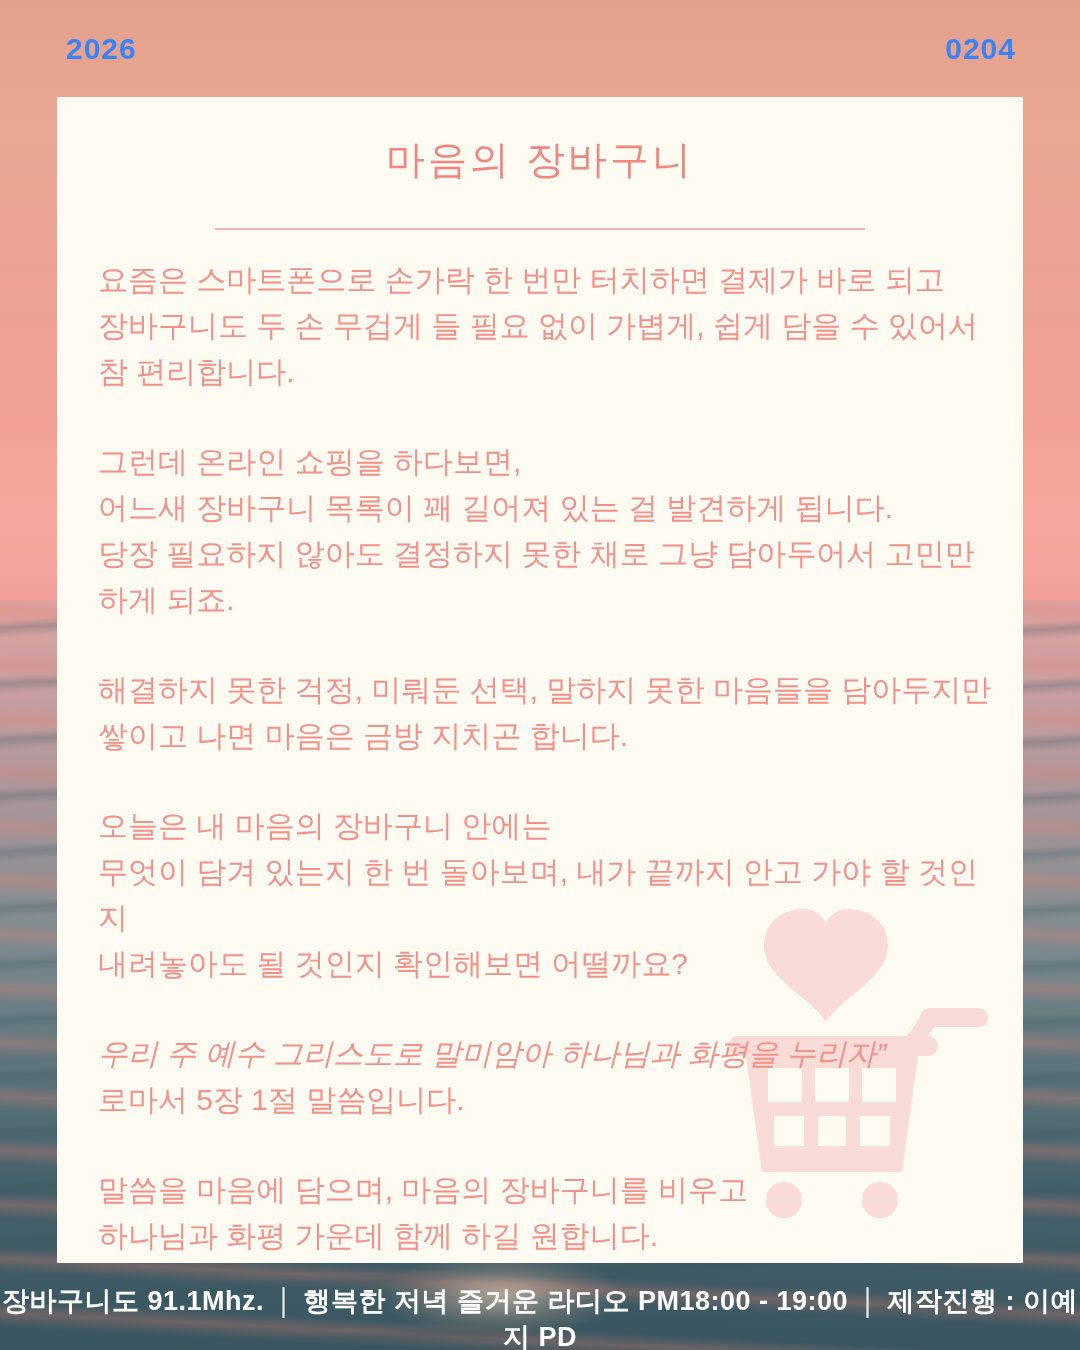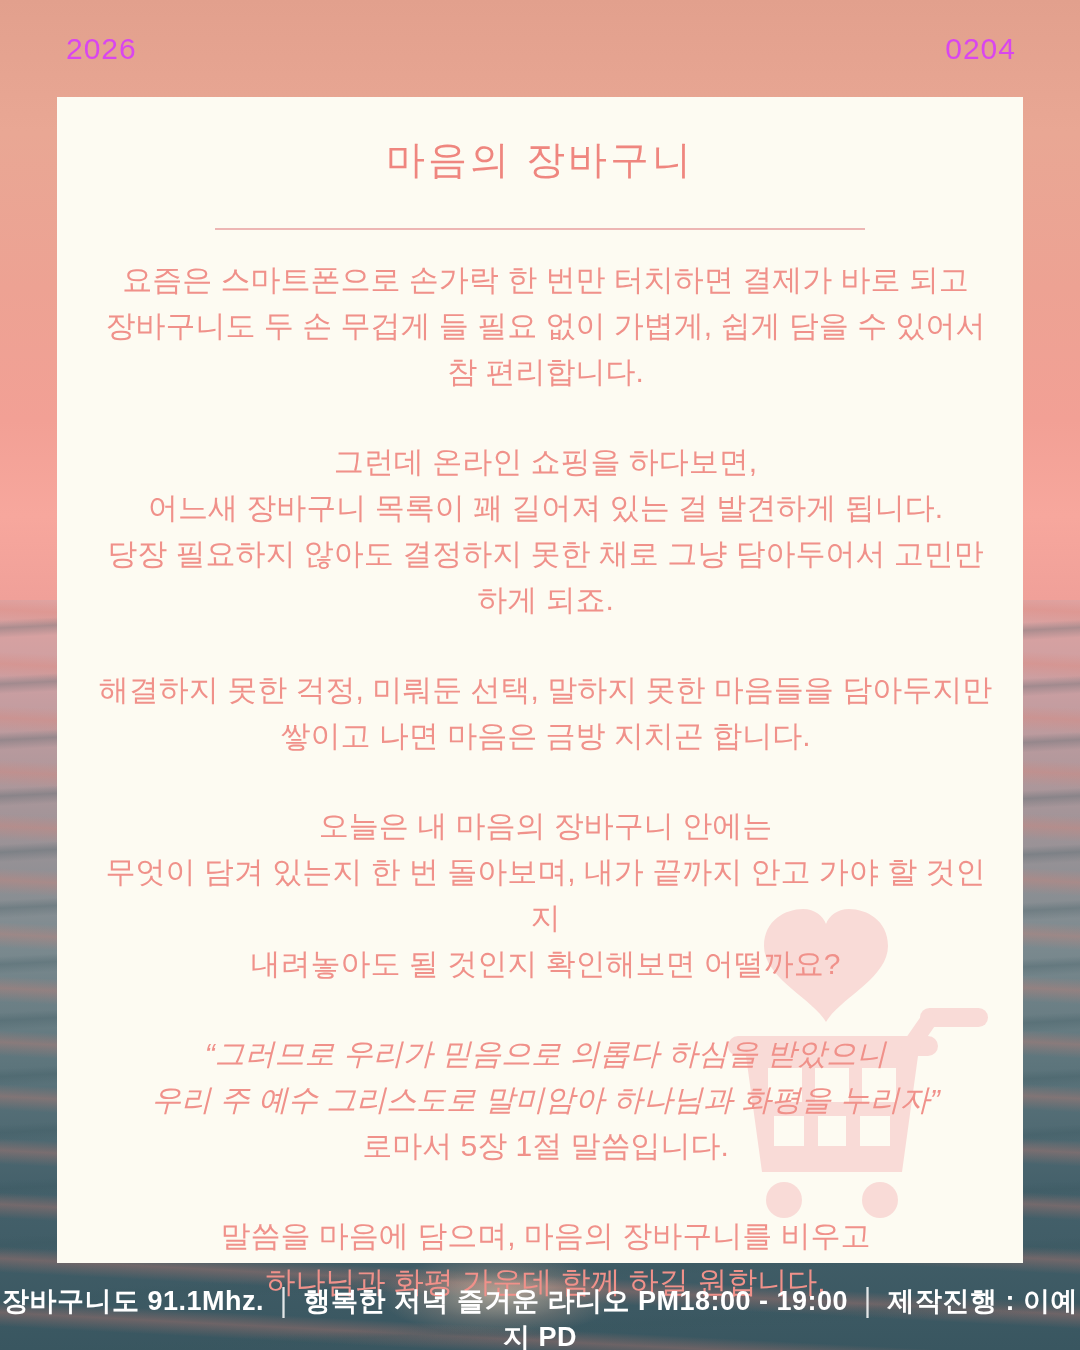--- a/index.html
+++ b/index.html
@@ -27,21 +27,21 @@
         #dfa3a1 0%, #c99ea1 12%, #a59599 28%, #7d8b90 45%,
         #5d757c 62%, #45616b 78%, #395660 100%);
   }
   .bg-sunglow {
     position:absolute; top:1255px; left:380px; width:240px; height:80px;
     background:radial-gradient(ellipse at center,
       rgba(255,220,190,0.55) 0%, rgba(255,190,160,0.18) 45%, rgba(255,190,160,0) 72%);
   }
   
   .corner {
-    position:absolute; top:32px; color:#d946ef; font-weight:400;
+    position:absolute; top:32px; color:#3b82f6; font-weight:700;
     font-size:30px; letter-spacing:1px; z-index:3;
   }
   .corner.year { left:66px; }
   .corner.date { right:64px;margin-left:39px; }
   
   .card {
     position:absolute; left:57px; top:97px; width:966px; height:1166px;
     background:#fdfbf2; z-index:2;
   }
   .card-title {
@@ -51,21 +51,21 @@
   }
   .divider {
     position:absolute; top:131px; left:158px; width:650px; height:2px;
     background:#edb6b4;
   }
   .body-text {
     position:absolute; top:160px; left:41px; width:895px;
     font-size:30px; line-height:46px; color:#f0918a; z-index:2;
   }
   .body-text p { margin:0 0 44px 0; }
-  .line { display:block;text-align:center; }
+  .line { display:block; }
   .quote-line { font-style:italic; }
   
   .cart-art {
     position:absolute; left:663px; top:793px; width:280px; height:340px; z-index:1;
   }
   
   .footer {
     position:absolute; left:0; top:1283px; width:1080px; text-align:center;
     color:#ffffff; font-size:27px; font-weight:600; letter-spacing:0.5px; z-index:3;
   }
@@ -116,21 +116,20 @@
       <p>
         <span class="line">해결하지 못한 걱정, 미뤄둔 선택, 말하지 못한 마음들을 담아두지만</span>
         <span class="line">쌓이고 나면 마음은 금방 지치곤 합니다.</span>
       </p>
       <p>
         <span class="line">오늘은 내 마음의 장바구니 안에는</span>
         <span class="line">무엇이 담겨 있는지 한 번 돌아보며, 내가 끝까지 안고 가야 할 것인지</span>
         <span class="line">내려놓아도 될 것인지 확인해보면 어떨까요?</span>
       </p>
       <p>
-        <span class="line quote-line">“그러므로 우리가 믿음으로 의롭다 하심을 받았으니</span>
         <span class="line quote-line">우리 주 예수 그리스도로 말미암아 하나님과 화평을 누리자”</span>
         <span class="line">로마서 5장 1절 말씀입니다.</span>
       </p>
       <p>
         <span class="line">말씀을 마음에 담으며, 마음의 장바구니를 비우고</span>
         <span class="line">하나님과 화평 가운데 함께 하길 원합니다.</span>
       </p>
     </div>
 
   </div>

